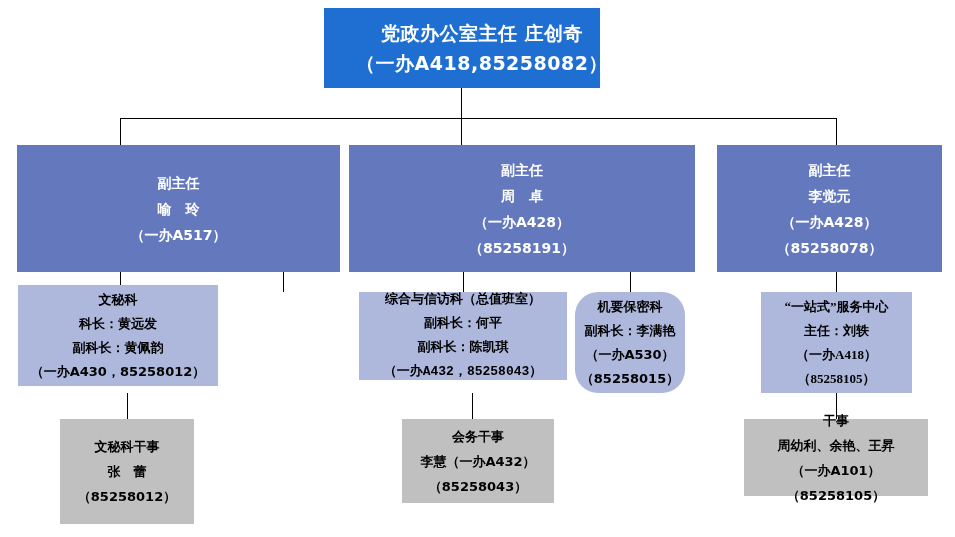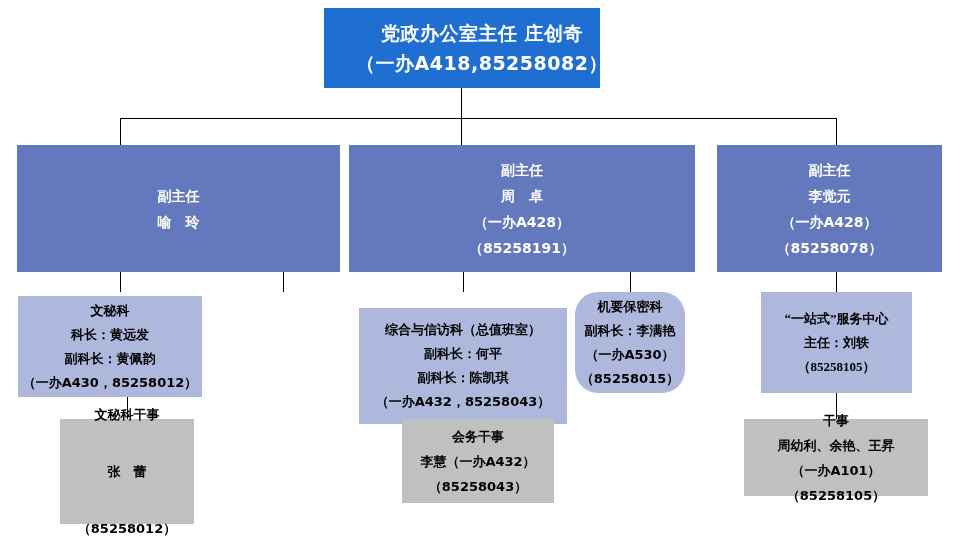--- a/index.html
+++ b/index.html
@@ -82,65 +82,67 @@
   <div class="vline" style="left:836px;top:393px;height:26px;"></div>
 
   <div class="box lvl0" style="left:324px;top:8px;width:276px;height:80px;padding-left:40px;">
     <span class="ln">党政办公室主任 庄创奇</span>
     <span class="ln">（一办A418,85258082）</span>
   </div>
 
   <div class="box lvl1" style="left:17px;top:145px;width:323px;height:127px;">
     <span class="ln">副主任</span>
     <span class="ln">喻　玲</span>
+    <span class="ln">（一办A517）</span>
   </div>
 
   <div class="box lvl1" style="left:349px;top:145px;width:346px;height:127px;">
     <span class="ln">副主任</span>
     <span class="ln">周　卓</span>
     <span class="ln">（一办A428）</span>
     <span class="ln">（85258191）</span>
   </div>
 
   <div class="box lvl1" style="left:717px;top:145px;width:225px;height:127px;">
     <span class="ln">副主任</span>
     <span class="ln">李觉元</span>
     <span class="ln">（一办A428）</span>
     <span class="ln">（85258078）</span>
   </div>
 
-  <div class="box lvl2" style="left:18px;top:296px;width:184px;height:101px;">
+  <div class="box lvl2" style="left:18px;top:285px;width:200px;height:101px;">
     <span class="ln">文秘科</span>
     <span class="ln">科长：黄远发</span>
     <span class="ln">副科长：黄佩韵</span>
     <span class="ln">（一办A430，85258012）</span>
   </div>
 
 
-  <div class="box lvl2" style="left:359px;top:308px;width:208px;height:116px;">
+  <div class="box lvl2" style="left:359px;top:292px;width:208px;height:88px;font-family:Liberation Mono, monospace;">
     <span class="ln">综合与信访科（总值班室）</span>
     <span class="ln">副科长：何平</span>
     <span class="ln">副科长：陈凯琪</span>
     <span class="ln">（一办A432，85258043）</span>
   </div>
 
   <div class="box lvl2" style="left:575px;top:292px;width:110px;height:101px;border-radius:23px;">
     <span class="ln">机要保密科</span>
     <span class="ln">副科长：李满艳</span>
     <span class="ln">（一办A530）</span>
     <span class="ln">（85258015）</span>
   </div>
 
   <div class="box lvl2" style="left:761px;top:292px;width:151px;height:101px;font-family:Liberation Serif, serif;">
     <span class="ln">“一站式”服务中心</span>
     <span class="ln">主任：刘轶</span>
+    <span class="ln">（一办A418）</span>
     <span class="ln">（85258105）</span>
   </div>
 
-  <div class="box lvl3" style="left:60px;top:419px;width:134px;height:105px;gap:32px;">
+  <div class="box lvl3" style="left:60px;top:419px;width:134px;height:105px;">
     <span class="ln">文秘科干事</span>
     <span class="ln">张　蕾</span>
     <span class="ln">（85258012）</span>
   </div>
 
   <div class="box lvl3" style="left:396px;top:419px;width:152px;height:84px;margin-left:6px;">
     <span class="ln">会务干事</span>
     <span class="ln">李慧（一办A432）</span>
     <span class="ln">（85258043）</span>
   </div>

